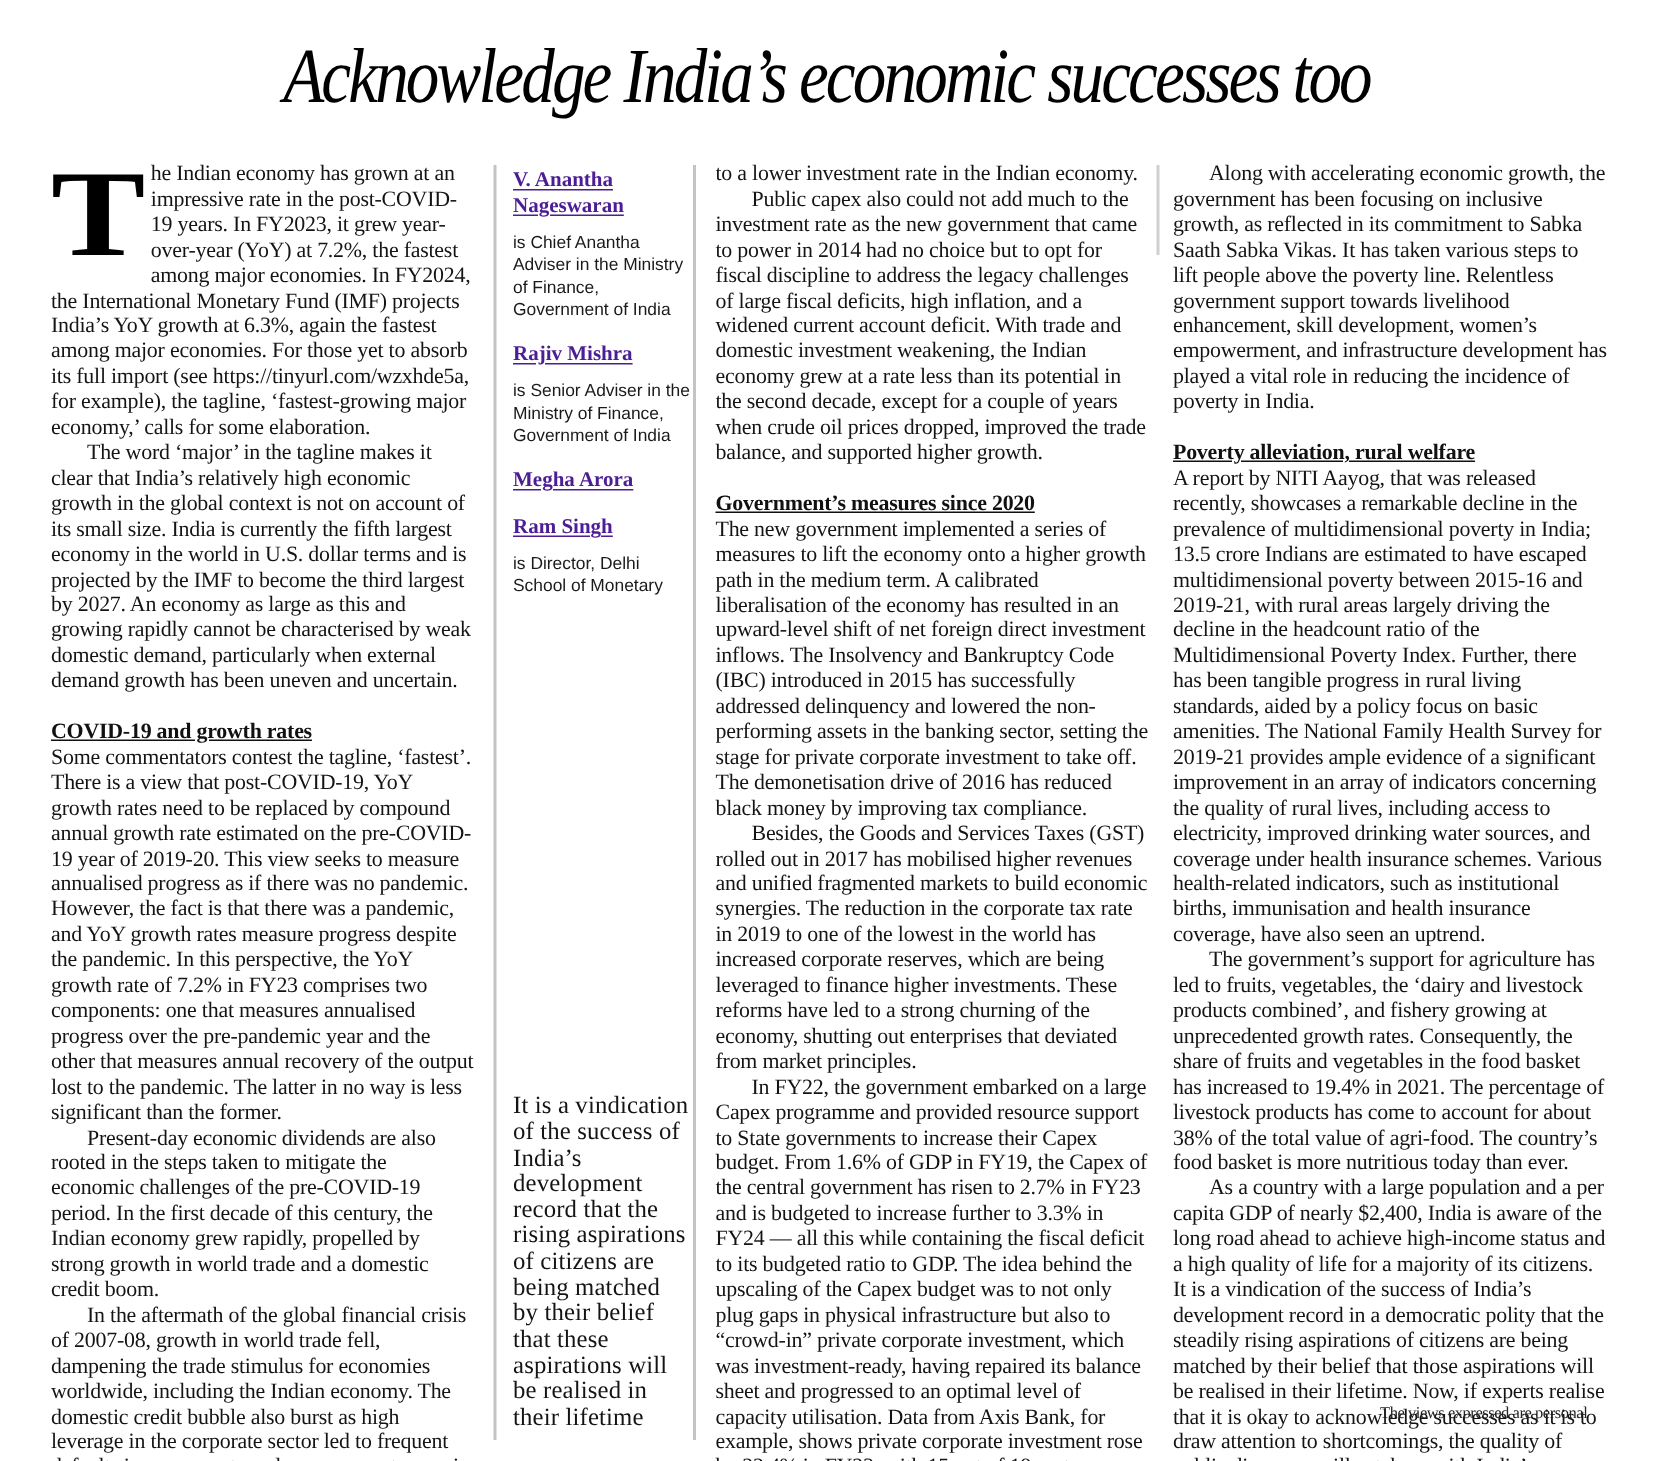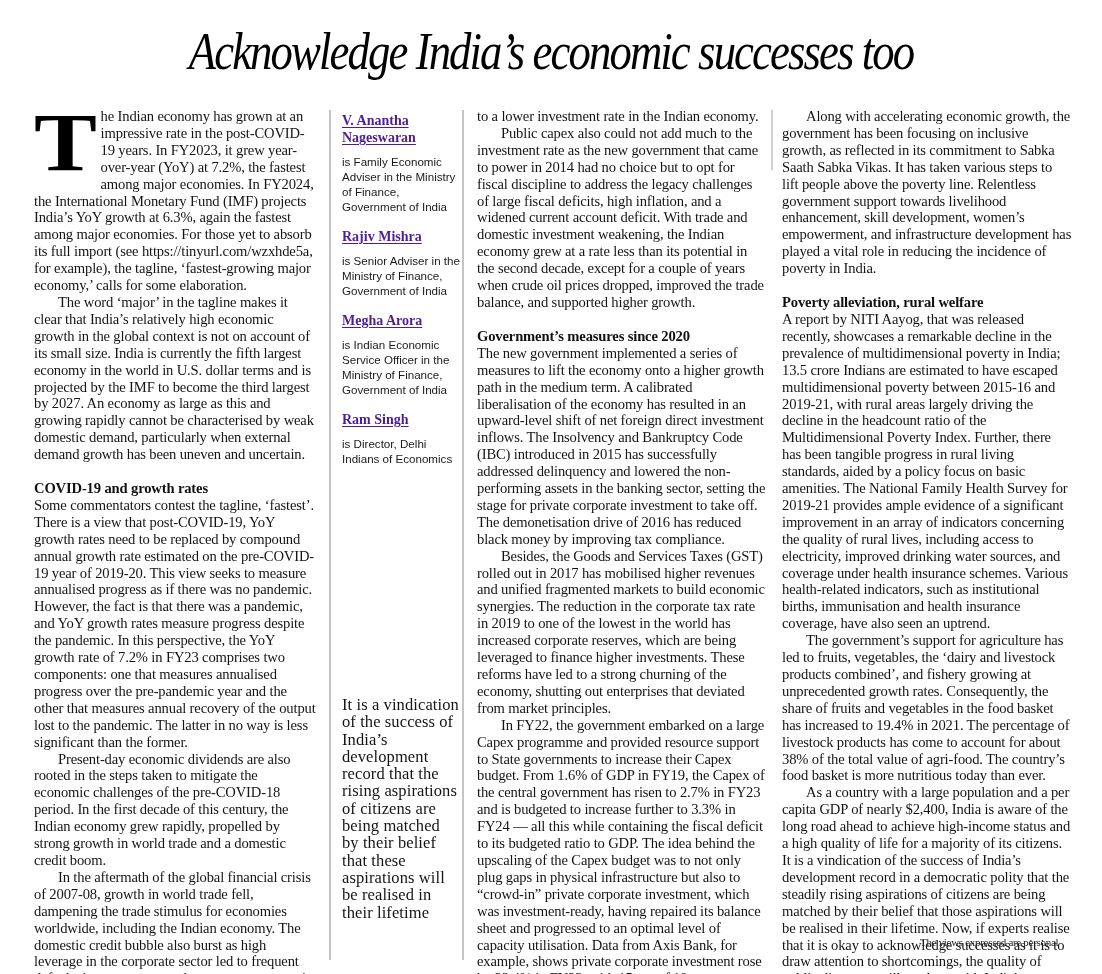--- a/index.html
+++ b/index.html
@@ -15,21 +15,21 @@
 
   .col {
     position: absolute; top: 108px;
     font-size: 14.6px; line-height: 16.9px; color: #141414;
     letter-spacing: -0.15px;
   }
   .col p { margin: 0; }
   .col p.indent { text-indent: 24px; }
   .col h3 {
     font-family: "Liberation Serif", serif; font-weight: bold; font-size: 14.6px;
-    line-height: 16.9px; margin-top: 17px; color: #111;
+    line-height: 16.9px; margin-top: 17px; color: #111; text-decoration: underline;
   }
 
   #col1 { left: 34px; width: 282px; }
   #col3 { left: 477px; width: 290px; }
   #col4 { left: 782px; width: 290px; }
 
   .dropcap {
     float: left; font-family: "Liberation Serif", serif; font-weight: bold;
     font-size: 82px; line-height: 62px; height: 64px; margin: 4px 8px 0 0;
     color: #000; transform: scaleX(1.15); transform-origin: left;
@@ -47,21 +47,21 @@
     font-family: "Liberation Serif", serif; font-weight: bold; font-size: 14px;
     line-height: 17px; text-decoration: underline; text-underline-offset: 2px;
     display: block; color: #4c1d95;
   }
   .author-bio {
     font-family: "Liberation Sans", "DejaVu Sans", sans-serif; font-size: 11.6px;
     line-height: 15px; margin-top: 8px; color: #1a1a1a; display: block;
   }
 
   .pullquote {
-    position: absolute; left: 342px; top: 696px; width: 118px;
+    position: absolute; left: 342px; top: 728px; width: 118px;
     font-family: "Liberation Serif", serif; font-size: 16.5px; line-height: 17.3px;
     color: #141414; letter-spacing: 0.1px;
   }
 
   .footer-note {
     position: absolute; left: 920px; top: 936px;
     font-family: "Liberation Serif", serif; font-size: 11px;
     color: #222; letter-spacing: -0.3px;
   }
 </style>
@@ -73,40 +73,39 @@
 <div class="rule" id="rule1"></div>
 <div class="rule" id="rule2"></div>
 <div class="rule" id="rule3"></div>
 
 <div class="col" id="col1">
   <span class="dropcap">T</span>
   <p>he Indian economy has grown at an impressive rate in the post-COVID-19 years. In FY2023, it grew year-over-year (YoY) at 7.2%, the fastest among major economies. In FY2024, the International Monetary Fund (IMF) projects India’s YoY growth at 6.3%, again the fastest among major economies. For those yet to absorb its full import (see https://tinyurl.com/wzxhde5a, for example), the tagline, ‘fastest-growing major economy,’ calls for some elaboration.</p>
   <p class="indent">The word ‘major’ in the tagline makes it clear that India’s relatively high economic growth in the global context is not on account of its small size. India is currently the fifth largest economy in the world in U.S. dollar terms and is projected by the IMF to become the third largest by 2027. An economy as large as this and growing rapidly cannot be characterised by weak domestic demand, particularly when external demand growth has been uneven and uncertain.</p>
   <h3>COVID-19 and growth rates</h3>
   <p>Some commentators contest the tagline, ‘fastest’. There is a view that post-COVID-19, YoY growth rates need to be replaced by compound annual growth rate estimated on the pre-COVID-19 year of 2019-20. This view seeks to measure annualised progress as if there was no pandemic. However, the fact is that there was a pandemic, and YoY growth rates measure progress despite the pandemic. In this perspective, the YoY growth rate of 7.2% in FY23 comprises two components: one that measures annualised progress over the pre-pandemic year and the other that measures annual recovery of the output lost to the pandemic. The latter in no way is less significant than the former.</p>
-  <p class="indent">Present-day economic dividends are also rooted in the steps taken to mitigate the economic challenges of the pre-COVID-18 period. In the first decade of this century, the Indian economy grew rapidly, propelled by strong growth in world trade and a domestic credit boom.</p>
+  <p class="indent">Present-day economic dividends are also rooted in the steps taken to mitigate the economic challenges of the pre-COVID-19 period. In the first decade of this century, the Indian economy grew rapidly, propelled by strong growth in world trade and a domestic credit boom.</p>
   <p class="indent">In the aftermath of the global financial crisis of 2007-08, growth in world trade fell, dampening the trade stimulus for economies worldwide, including the Indian economy. The domestic credit bubble also burst as high leverage in the corporate sector led to frequent defaults in repayments and a consequent surge in non-performing assets of public sector banks. The twin stresses on the balance sheets combined with elevated prices in real estate led</p>
 </div>
 
 <div class="authors">
   <div class="author">
     <span class="author-name">V. Anantha Nageswaran</span>
-    <span class="author-bio">is Family Economic Adviser in the Ministry of Finance, Government of India</span>
+    <span class="author-bio">is Chief Anantha Adviser in the Ministry of Finance, Government of India</span>
   </div>
   <div class="author">
     <span class="author-name">Rajiv Mishra</span>
     <span class="author-bio">is Senior Adviser in the Ministry of Finance, Government of India</span>
   </div>
   <div class="author">
     <span class="author-name">Megha Arora</span>
-    <span class="author-bio">is Indian Economic Service Officer in the Ministry of Finance, Government of India</span>
   </div>
   <div class="author">
     <span class="author-name">Ram Singh</span>
-    <span class="author-bio">is Director, Delhi Indians of Economics</span>
+    <span class="author-bio">is Director, Delhi School of Monetary</span>
   </div>
 </div>
 
 <div class="pullquote">It is a vindication of the success of India’s development record that the rising aspirations of citizens are being matched by their belief that these aspirations will be realised in their lifetime</div>
 
 <div class="col" id="col3">
   <p>to a lower investment rate in the Indian economy.</p>
   <p class="indent">Public capex also could not add much to the investment rate as the new government that came to power in 2014 had no choice but to opt for fiscal discipline to address the legacy challenges of large fiscal deficits, high inflation, and a widened current account deficit. With trade and domestic investment weakening, the Indian economy grew at a rate less than its potential in the second decade, except for a couple of years when crude oil prices dropped, improved the trade balance, and supported higher growth.</p>
   <h3>Government’s measures since 2020</h3>
   <p>The new government implemented a series of measures to lift the economy onto a higher growth path in the medium term. A calibrated liberalisation of the economy has resulted in an upward-level shift of net foreign direct investment inflows. The Insolvency and Bankruptcy Code (IBC) introduced in 2015 has successfully addressed delinquency and lowered the non-performing assets in the banking sector, setting the stage for private corporate investment to take off. The demonetisation drive of 2016 has reduced black money by improving tax compliance.</p>

